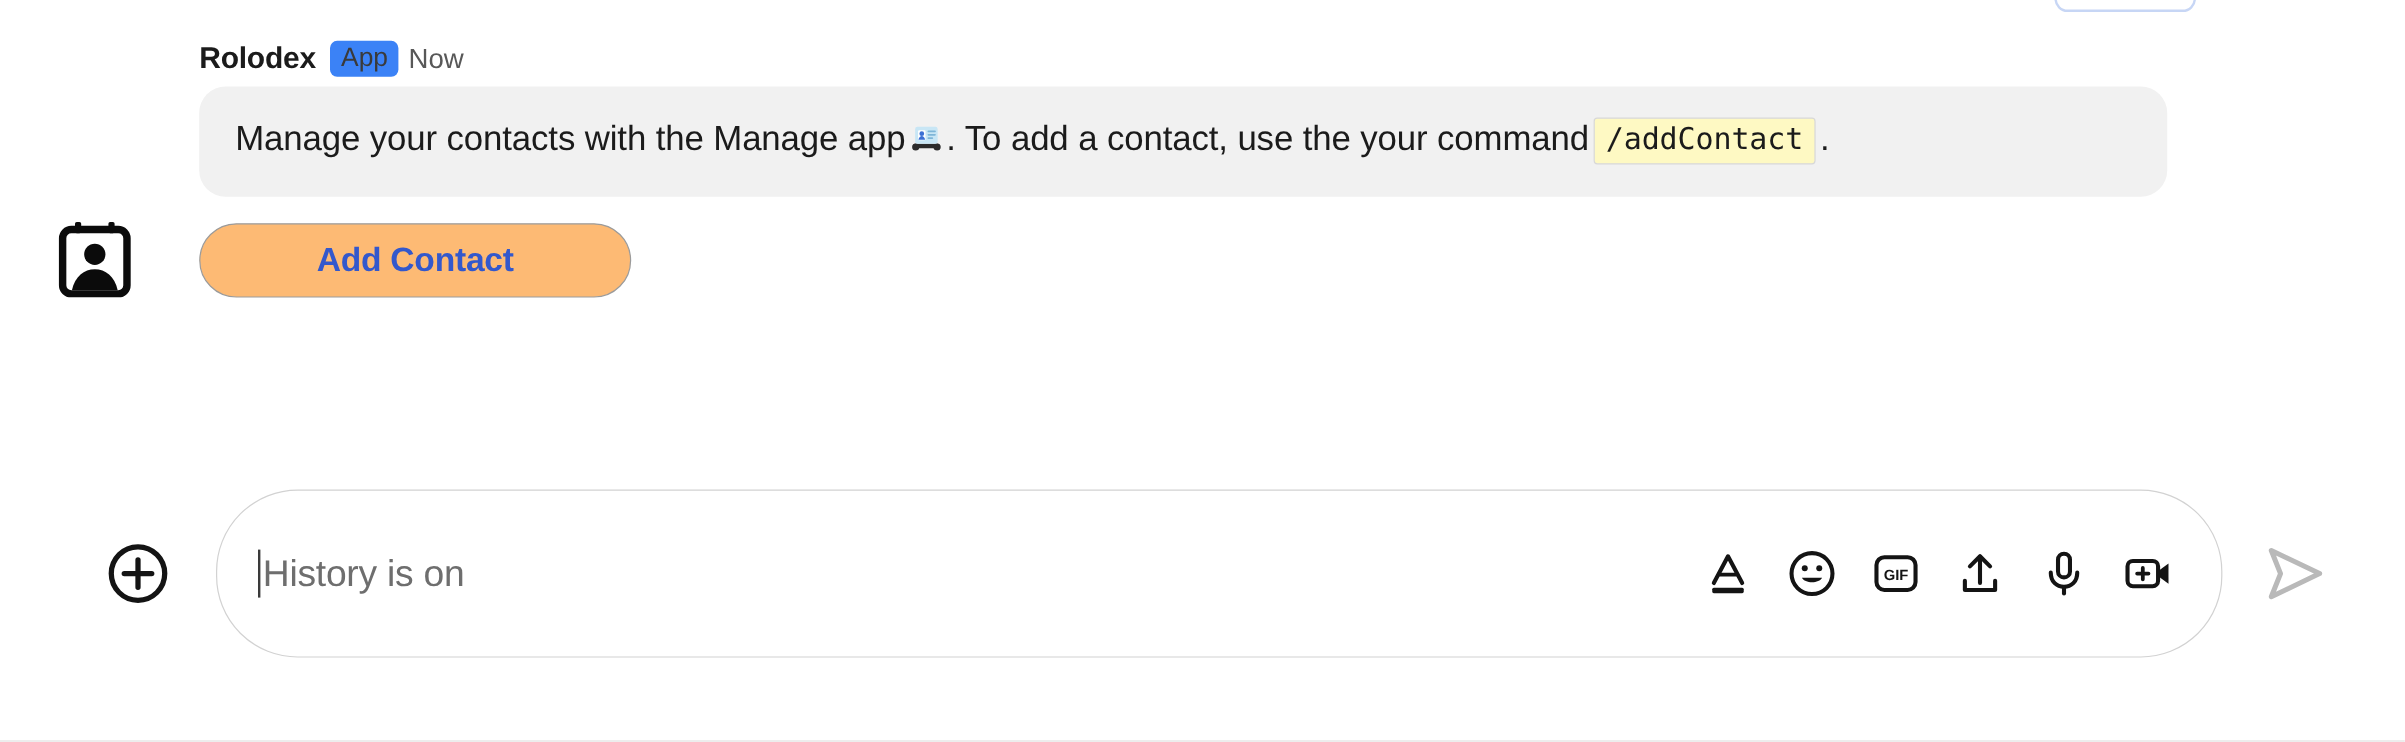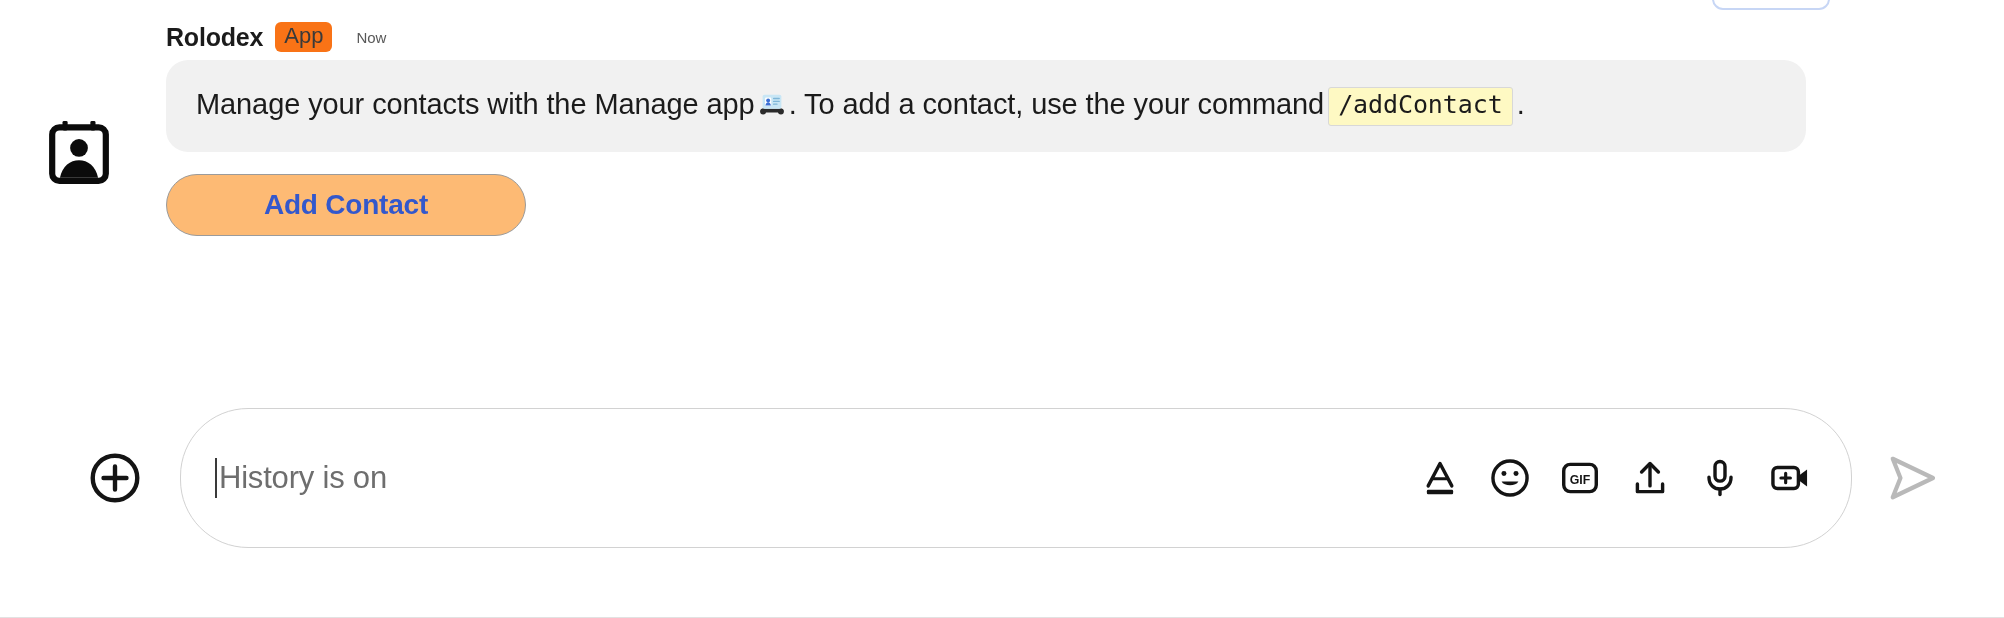--- a/index.html
+++ b/index.html
@@ -21,24 +21,24 @@
     top: -12px; left: 1712px;
     width: 118px; height: 22px;
     border: 2px solid #c7d6f5;
     border-radius: 14px;
     background: #ffffff;
   }
 
   
   .message-row {
     position: absolute;
-    top: 22px; left: 40px;
+    top: 34px; left: 40px;
     width: 1870px;
     display: flex;
-    align-items: center;
+    align-items: flex-end;
   }
   .avatar-col {
     width: 126px;
     flex: 0 0 126px;
     display: flex;
     justify-content: flex-start;
     padding-left: 6px;
     padding-top: 44px;
   }
   .avatar-icon { width: 66px; height: 66px; display: block; }
@@ -53,31 +53,31 @@
     margin-bottom: 8px;
   }
   .sender-name {
     font-size: 25px;
     font-weight: 700;
     color: #1b1b1b;
     letter-spacing: -0.2px;
   }
   .app-badge {
     margin-left: 12px;
-    background: #f97316;
+    background: #3b82f6;
     color: #3a3a3a;
     font-size: 22px;
     font-weight: 400;
     border-radius: 6px;
     padding: 3px 9px 5px 9px;
     line-height: 1;
   }
   .timestamp {
-    margin-left: 24px;
-    font-size: 15px;
+    margin-left: 8px;
+    font-size: 23px;
     color: #585858;
   }
 
   .bubble {
     background: #f1f1f1;
     border-radius: 22px;
     padding: 22px 30px 26px 30px;
     max-width: 1640px;
     width: 1640px;
   }

